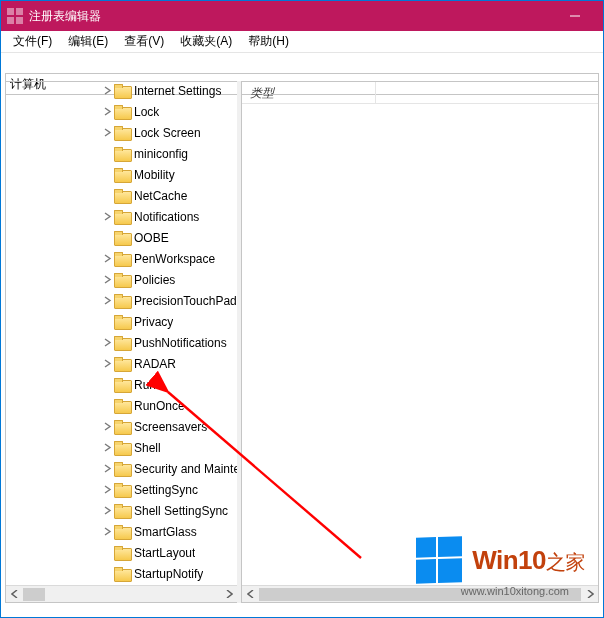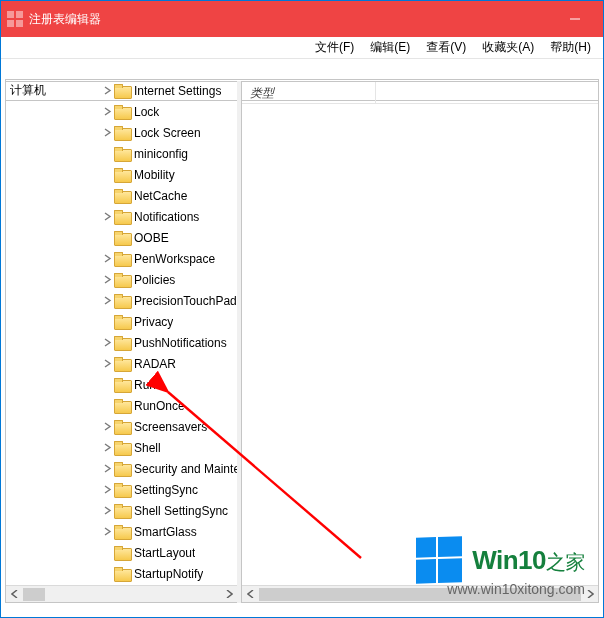--- a/index.html
+++ b/index.html
@@ -1,28 +1,28 @@
 <!DOCTYPE html>
 <html><head>
 <meta charset="utf-8">
 <style>
   * { box-sizing: border-box; margin: 0; padding: 0; }
   html, body { width: 604px; height: 618px; font-family: "Microsoft YaHei", "Segoe UI", Tahoma, sans-serif; font-size: 12px; background: #fff; overflow: hidden; position: relative; }
   body { border: 1px solid #0078d7; }
 
   
-  .titlebar { height: 36px; background: #ef4444; color: #fff; display: flex; align-items: center; padding: 0 6px; }
+  .titlebar { height: 30px; background: #be185d; color: #fff; display: flex; align-items: center; padding: 0 6px; }
   .titlebar .appicon { width: 16px; height: 16px; margin-right: 6px; display: grid; grid-template-columns: 7px 7px; grid-template-rows: 7px 7px; gap: 2px; }
   .titlebar .appicon span { background: rgba(255,255,255,0.45); }
   .titlebar .title { flex: 1; font-size: 12px; }
   .titlebar .winbtn { width: 45px; height: 30px; display: flex; align-items: center; justify-content: center; color: #fff; }
   .titlebar .winbtn svg { stroke: #fff; }
 
   
-  .menubar { height: 22px; background: #fff; display: flex; align-items: center; padding: 0 4px; border-bottom: 1px solid #e5e5e5; justify-content: flex-end; }
+  .menubar { height: 22px; background: #fff; display: flex; align-items: center; padding: 0 4px; border-bottom: 1px solid #e5e5e5; }
   .menubar .menuitem { padding: 2px 8px; cursor: default; }
 
   
   .addressbar { height: 22px; border: 1px solid #c5c5c5; margin: 20px 4px 4px 4px; display: flex; align-items: center; padding: 0 4px; background: #fff; }
 
   
   .main { position: absolute; top: 80px; left: 4px; right: 4px; bottom: 14px; display: flex; }
   .left { width: 232px; display: flex; flex-direction: column; border: 1px solid #c5c5c5; border-right: none; }
   .splitter { width: 4px; background: #f0f0f0; }
   .right { flex: 1; display: flex; flex-direction: column; border: 1px solid #c5c5c5; }
@@ -55,23 +55,23 @@
   .col.data { flex: 1; border-right: none; }
   .listbody { flex: 1; background: #fff; }
 
   
   .anno { position: absolute; pointer-events: none; }
 
   
   .watermark { position: absolute; right: 18px; bottom: 34px; display: flex; align-items: center; gap: 10px; pointer-events: none; }
   .winlogo { width: 46px; height: 46px; display: grid; grid-template-columns: 20px 24px; grid-template-rows: 20px 24px; gap: 2px; transform: skewY(-2deg); }
   .winlogo span { background: #0a8cf0; }
-  .wmtxt1 { font-size: 26px; font-weight: 600; color: #15803d; letter-spacing: -0.5px; }
+  .wmtxt1 { font-size: 26px; font-weight: 600; color: #c2410c; letter-spacing: -0.5px; }
   .wmtxt1 .zh { font-size: 20px; font-weight: 500; }
-  .wmurl { font-size: 14px; color: #666; position: absolute; right: 18px; bottom: 20px; pointer-events: none; }
+  .wmurl { font-size: 11px; color: #666; position: absolute; right: 34px; bottom: 20px; pointer-events: none; }
 </style>
 </head>
 <body>
 
 <div class="titlebar">
   <div class="appicon">
       <span></span>
       <span></span>
       <span></span>
       <span></span>

